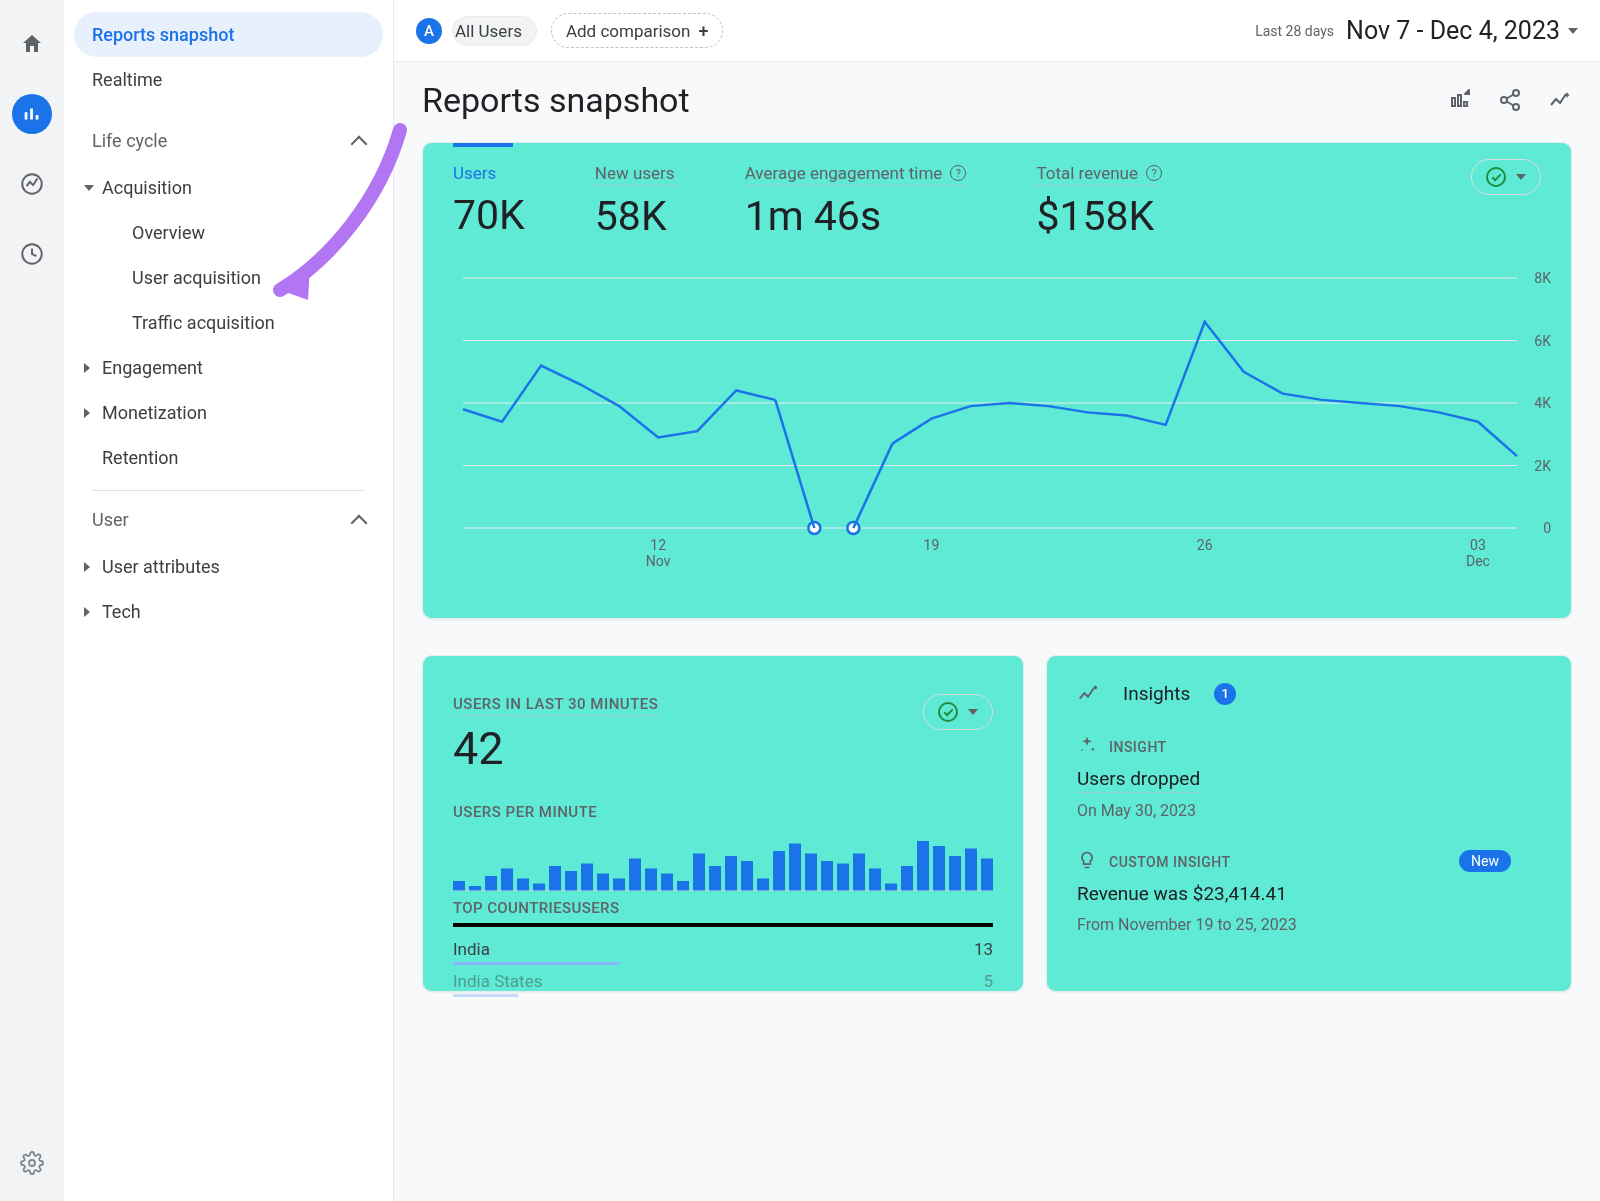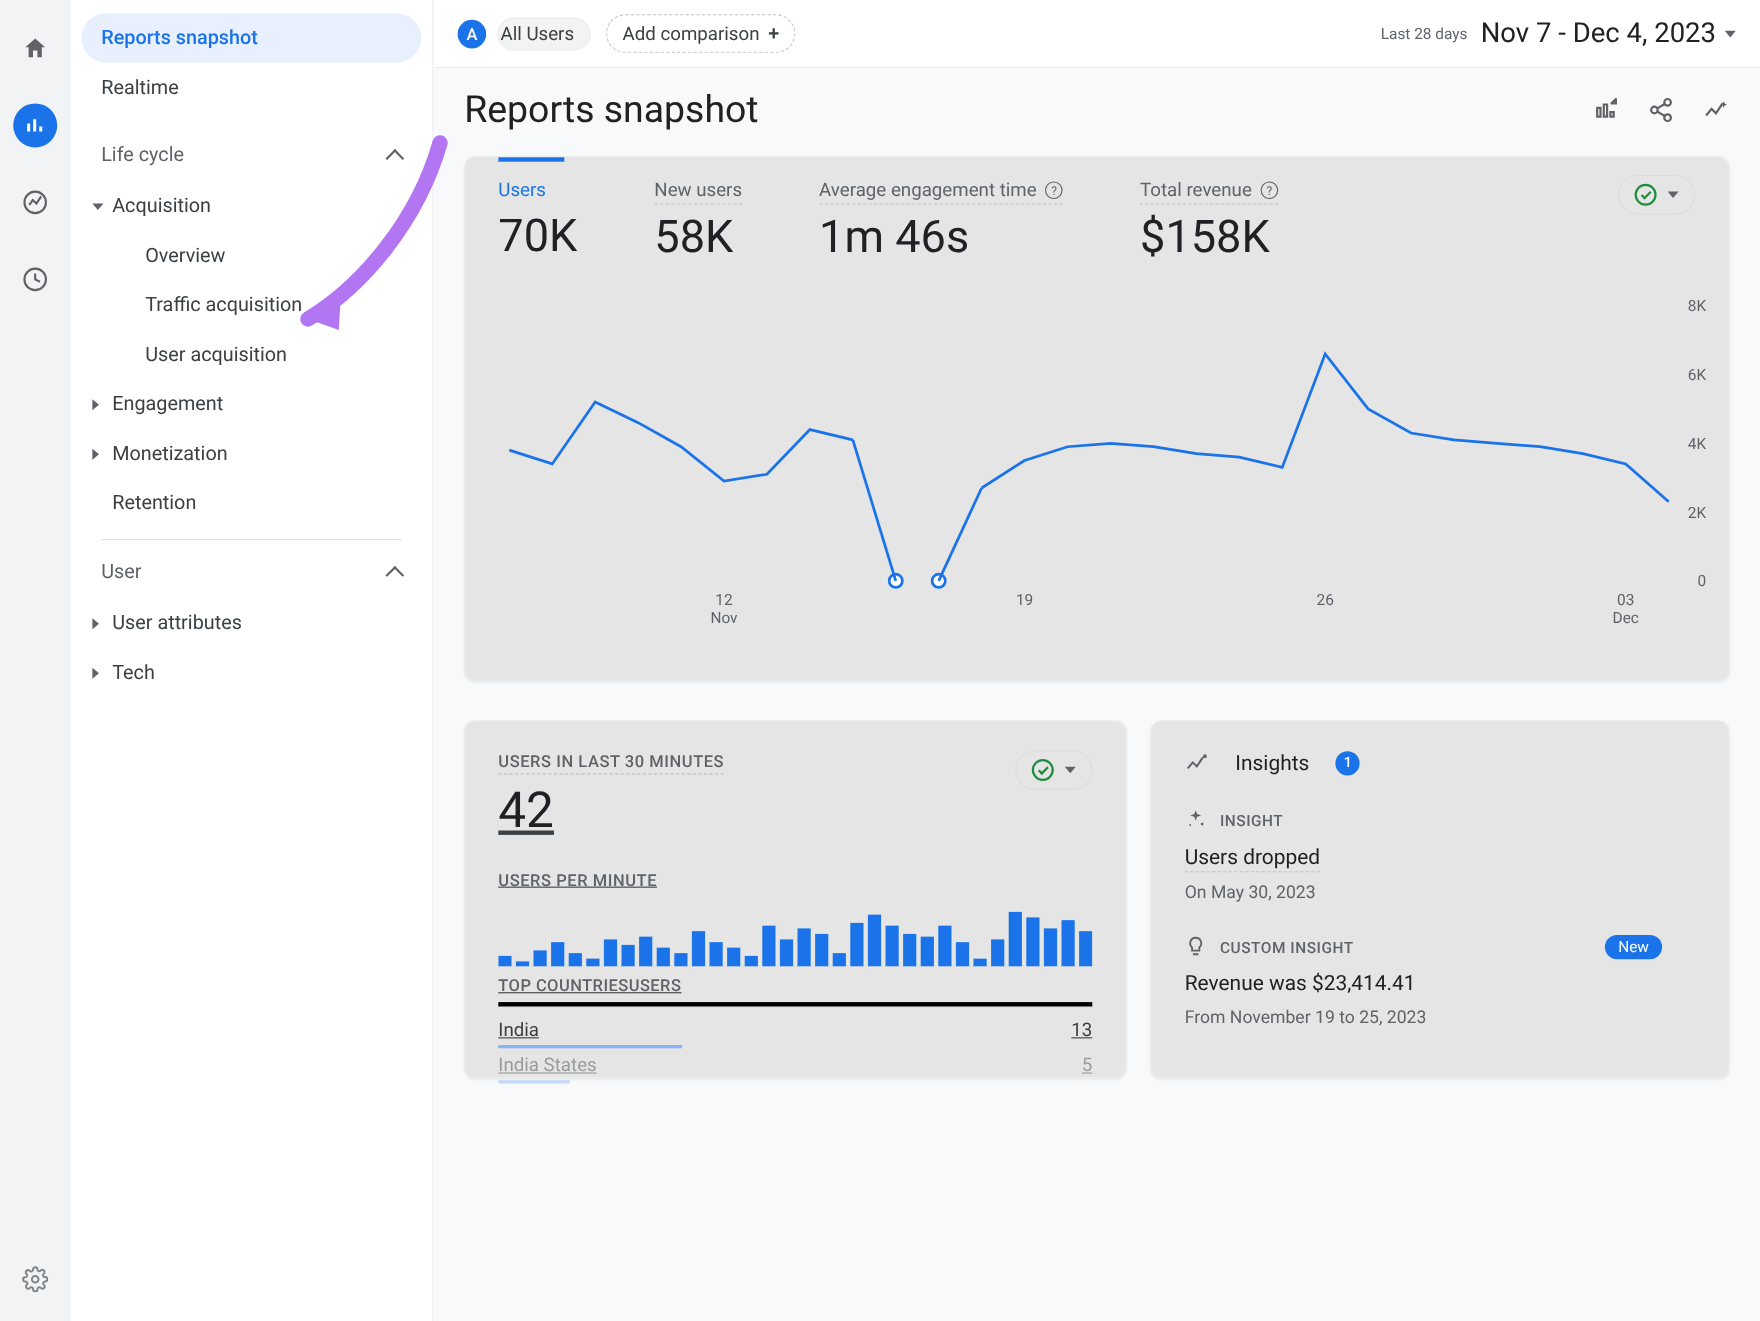--- a/index.html
+++ b/index.html
@@ -38,41 +38,41 @@
   .date-range-value { font-size:25px; color:#202124; margin-right:8px;}
   .dropdown-caret { width:0;height:0;border-left:5px solid transparent;border-right:5px solid transparent;border-top:6px solid #5f6368; cursor:pointer;}
 
   .header-row { display:flex; align-items:center; padding: 18px 28px 8px 28px; background:#f8f9fa;}
   .page-title { font-size:34px; color:#202124; font-weight:400;}
   .header-actions { margin-left:auto; display:flex; gap:26px; color:#5f6368;}
   .ha-icon { width:24px; height:24px; cursor:pointer; display:flex; align-items:center; justify-content:center;}
 
   .content { padding: 14px 28px; display:flex; flex-direction:column; gap:36px; overflow:hidden;}
 
-  .card { background:#e5e5e5; border-radius:10px; border:1px solid #e8eaed; box-shadow:0 1px 2px rgba(60,64,67,.08);}
+  .card { background:#5eead4; border-radius:10px; border:1px solid #e8eaed; box-shadow:0 1px 2px rgba(60,64,67,.08);}
 
   
   .overview { padding: 18px 30px 26px 30px; }
   .kpi-row { display:flex; gap:70px; align-items:flex-start; position:relative; margin-top:16px;}
   .kpi-block { display:flex; flex-direction:column; gap:6px; }
   .kpi-label { font-size:17px; color:#5f6368; display:flex; align-items:center; gap:8px; border-bottom:1px dashed #bdc1c6; padding-bottom:2px; width:fit-content;}
   .kpi-label.active { color:#1a73e8; border-bottom:none;}
   .kpi-value { font-size:41px; color:#202124; font-weight:400;}
   .info-circle { width:16px;height:16px;border-radius:50%;border:1.5px solid #5f6368; font-size:11px; display:flex;align-items:center;justify-content:center; color:#5f6368;}
   .status-pill { position:absolute; right:0; top:-4px; display:flex; align-items:center; gap:10px; border:1px solid #dadce0; border-radius:22px; padding:7px 14px;}
   .check-circle { width:20px;height:20px;border-radius:50%; border:2px solid #1e8e3e; display:flex;align-items:center;justify-content:center;}
   .check-mark{ width:5px;height:9px;border-right:2px solid #1e8e3e;border-bottom:2px solid #1e8e3e; transform:rotate(45deg); margin-top:-2px;}
   .tab-indicator { width:60px; height:4px; background:#1a73e8; margin-left:0; margin-top:-18px; margin-bottom:0;}
 
   .line-chart { margin-top:28px; }
 
   
   .row { display:flex; gap:22px; }
   .half { flex:1; }
-  .realtime-card { padding: 26px 30px 0 30px; text-decoration: underline; }
+  .realtime-card { padding: 38px 30px 0 30px; }
   .rt-title { font-size:15px; letter-spacing:.5px; color:#5f6368; font-weight:500; border-bottom:1px dashed #bdc1c6; padding-bottom:2px; display:inline-block;}
   .rt-value { font-size:45px; color:#202124; margin-top:6px;}
   .rt-sub { font-size:15px; color:#5f6368; letter-spacing:.5px; margin-top:28px; font-weight:500;}
   .rt-table-header { display:flex; justify-content:flex-start; font-size:15px; color:#5f6368; letter-spacing:.4px; margin-top:4px; border-bottom:4px solid #000000; padding-bottom:6px; font-weight:500;}
   .rt-row { display:flex; justify-content:space-between; font-size:17px; padding:12px 0 0 0; position:relative;}
   .rt-row .bar { position:absolute; left:0; bottom:-6px; height:3px; background:#8ab4f8;}
 
   .insights-card { padding: 26px 30px 10px 30px; position:relative;}
   .insights-header { display:flex; align-items:center; gap:24px; font-size:19px; color:#202124;}
   .badge-count { width:22px;height:22px;border-radius:50%;background:#1a73e8;color:#fff;font-size:13px;display:flex;align-items:center;justify-content:center;font-weight:500;}
@@ -132,22 +132,22 @@
     <div class="nav-section-header">
       <span>Life cycle</span>
       <span class="chevron-up"></span>
     </div>
     <div class="sub-group">
       <div class="sub-item">
         <span class="caret"></span>
         <span>Acquisition</span>
       </div>
       <div class="sub-sub-item">Overview</div>
+      <div class="sub-sub-item">User acquisition</div>
       <div class="sub-sub-item">Traffic acquisition</div>
-      <div class="sub-sub-item">User acquisition</div>
       <div class="sub-item collapsed">
         <span class="caret"></span>
         <span>Engagement</span>
       </div>
       <div class="sub-item collapsed">
         <span class="caret"></span>
         <span>Monetization</span>
       </div>
       <div class="sub-item" style="padding-left:24px;">
         <span>Retention</span>

